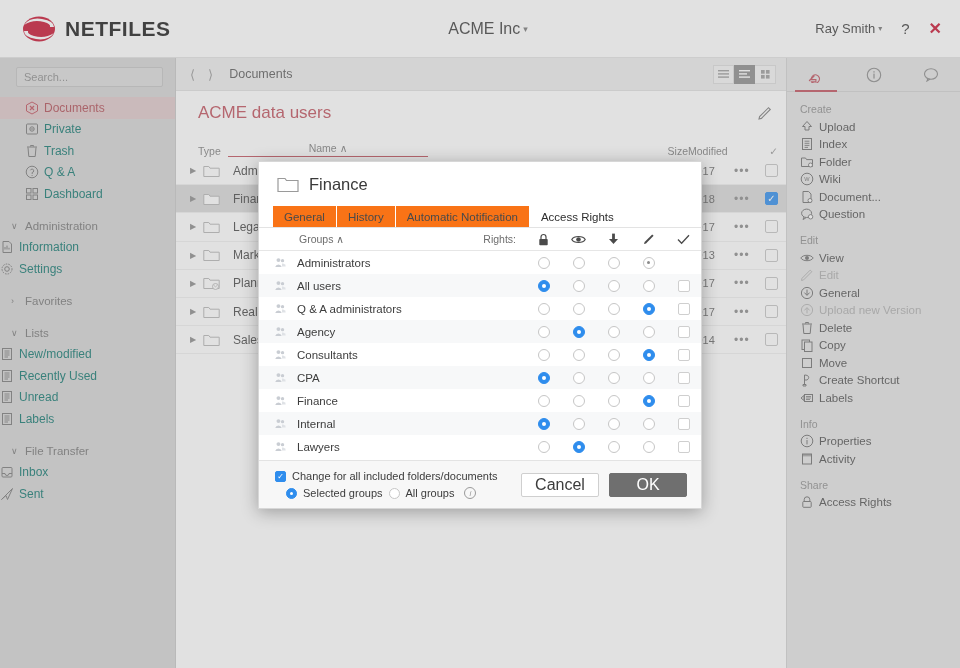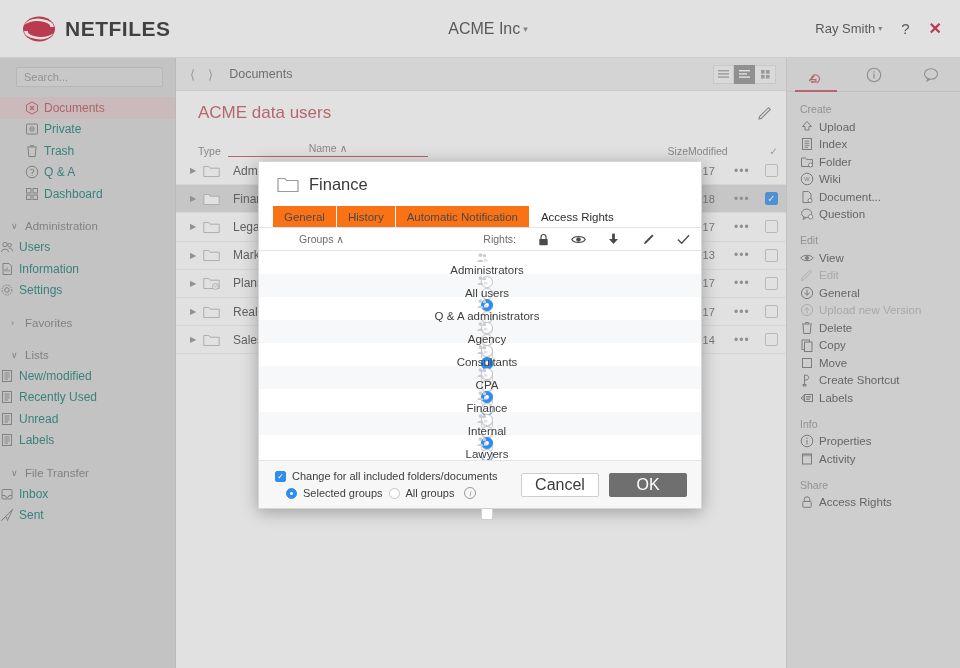--- a/index.html
+++ b/index.html
@@ -176,21 +176,20 @@
     border-bottom: 1px solid #e6e6e6; font-size: 10.5px; color: #6d6d6d;
     padding-left: 14px;
   }
   .rh-group { flex: 1; padding-left: 26px; }
   .rh-label { width: 72px; text-align: right; padding-right: 10px; }
   .rh-col { width: 35px; display: flex; justify-content: center; align-items:center; }
 
   .grp-row {
     display: flex; align-items: center; height: 23px; font-size: 11.5px; color: #3d3d3d;
     padding-left: 14px;
-    flex-direction: column;
   }
   .grp-row:nth-child(even) { background: #f7f8f9; }
   .grp-icon { width: 24px; display: flex; align-items: center; }
   .grp-name { flex: 1; }
   .grp-pad { width: 72px; }
   .grp-col { width: 35px; display: flex; justify-content: center; }
   .radio {
     width: 12px; height: 12px; border-radius: 50%; border: 1px solid #c6c6c6; background: #fff;
   }
   .radio.on {
@@ -321,31 +320,20 @@
               </g>
             </svg>
           </span>
           <span>Dashboard</span>
         </div>
       </div>
     <div id="side-groups">
         <div class="nav-group">
           <span class="chev">∨</span>
           <span>Administration</span>
-        </div>
-        <div class="nav-item nav-sub">
-          <span class="ico">
-            <svg width="14" height="14" viewBox="0 0 14 14">
-              <circle cx="5" cy="4.6" r="2.2" fill="none" stroke="#777" stroke-width="1"></circle>
-              <circle cx="9.6" cy="5.2" r="1.8" fill="none" stroke="#777" stroke-width="1"></circle>
-              <path d="M1.3 12 a3.8 3.8 0 0 1 7.4 0" fill="none" stroke="#777" stroke-width="1"></path>
-              <path d="M9 8.2 a3.4 3.4 0 0 1 3.8 3.3" fill="none" stroke="#777" stroke-width="1"></path>
-            </svg>
-          </span>
-          <span>Users</span>
         </div>
         <div class="nav-item nav-sub">
           <span class="ico">
             <svg width="14" height="14" viewBox="0 0 14 14">
               <path d="M3 1.5 L9 1.5 L11.5 4 L11.5 12.5 L3 12.5 Z" fill="none" stroke="#777" stroke-width="1"></path>
               <path d="M5 9.5 L5 7 M7 9.5 L7 5.6 M9 9.5 L9 7.8" stroke="#777" stroke-width="1"></path>
             </svg>
           </span>
           <span>Information</span>
         </div>

